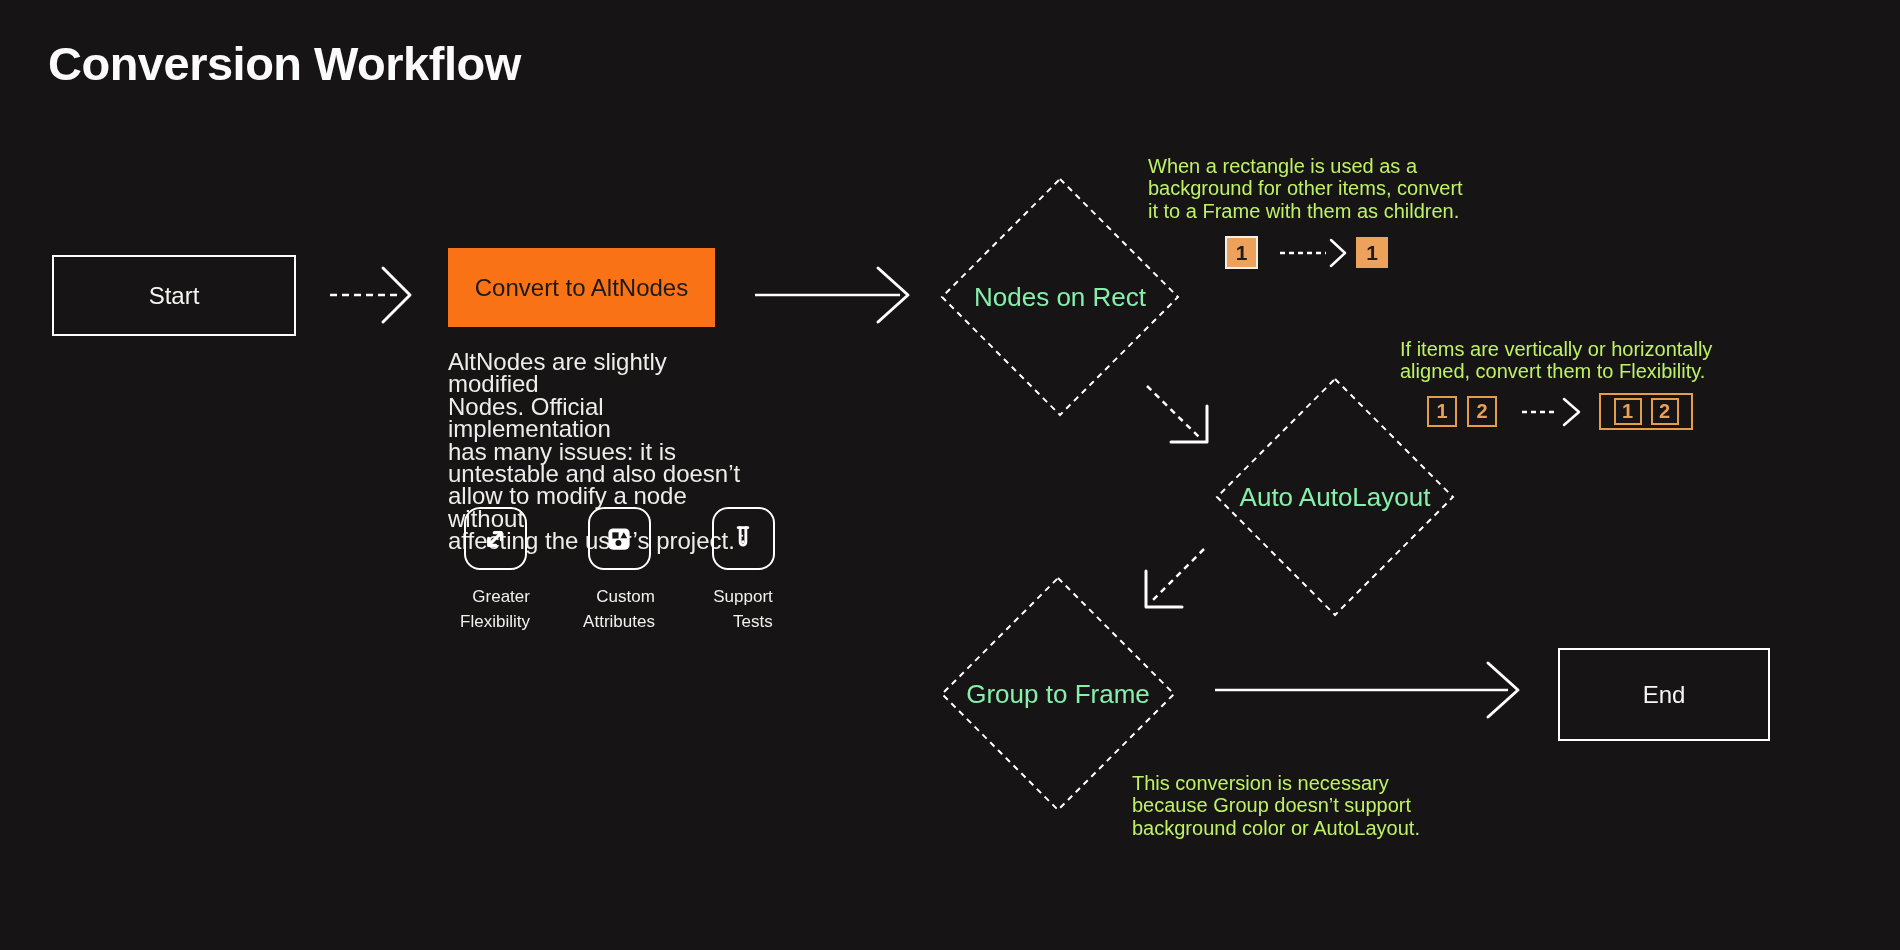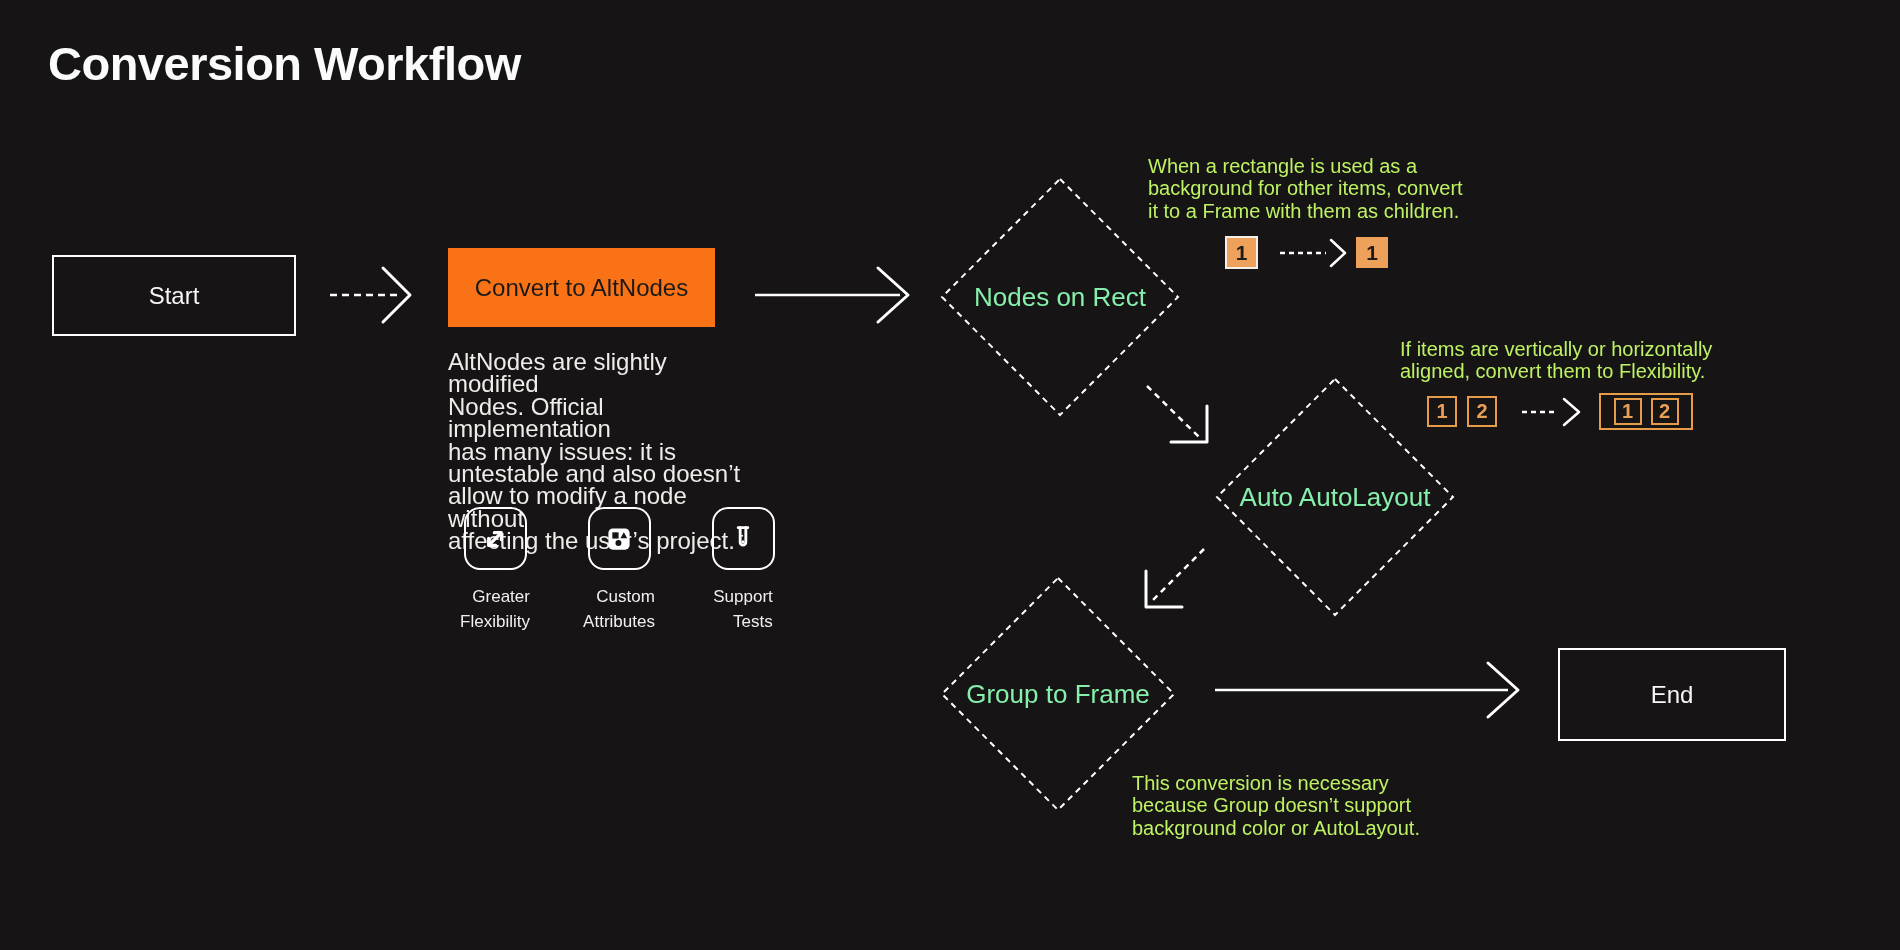--- a/index.html
+++ b/index.html
@@ -15,21 +15,21 @@
     left:48px;top:36px;margin:0;
     font-size:47px;font-weight:bold;letter-spacing:-0.5px;color:#FBFBFB;
   }
 
   .flow-rect{
     display:flex;align-items:center;justify-content:center;
     border:2.5px solid #FFFFFF;background:transparent;
     font-size:24px;color:#F7F6F5;box-sizing:border-box;
   }
   .flow-rect.start{left:52px;top:255px;width:244px;height:81px;}
-  .flow-rect.end{left:1558px;top:648px;width:228px;height:93px;}
+  .flow-rect.end{left:1558px;top:648px;width:212px;height:93px;}
 
   .flow-rect.accent{
     left:448px;top:248px;width:267px;height:79px;
     background:#f97316;border:none;color:#1C1A18;font-weight:500;
   }
 
   .node-description{
     left:448px;top:351px;width:310px;
     font-size:24px;line-height:22.4px;color:#EFECEA;
     white-space:pre-line;

